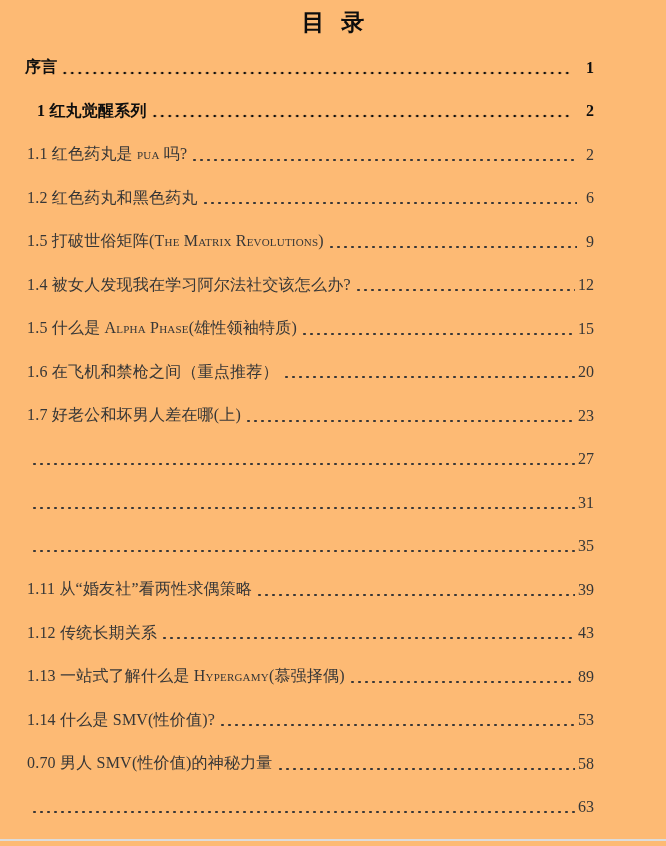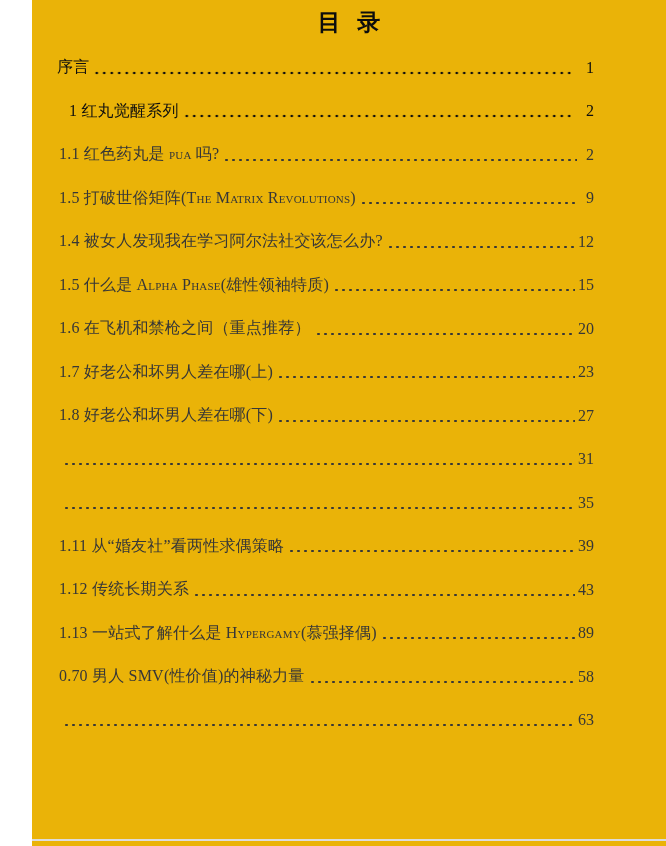--- a/index.html
+++ b/index.html
@@ -10,22 +10,21 @@
     width: 666px;
     height: 846px;
     background: #ffffff;
     overflow: hidden;
     position: relative;
     font-family: "Liberation Serif", "DejaVu Serif", serif;
   }
   .page {
     position: absolute;
     inset: 0;
-    background: #eab308;
-    margin-left: 32px;
+    background: #fdba74;
   }
   .page-title {
     margin: 0;
     padding-top: 7px;
     height: 31px;
     line-height: 31px;
     text-align: center;
     font-family: "Liberation Sans", "DejaVu Sans", sans-serif;
     font-weight: bold;
     font-size: 23px;
@@ -63,21 +62,21 @@
     background-repeat: repeat-x;
     background-position: left center;
   }
   .toc-row .pagenum {
     flex: 0 0 auto;
     text-align: right;
     min-width: 14px;
   }
   
   .toc-row.level-0, .toc-row.level-1 {
-    font-weight: normal;
+    font-weight: bold;
     color: #0f0f0f;
   }
   .toc-row.level-0 .leader, .toc-row.level-1 .leader {
     background-image: radial-gradient(circle, currentColor 1.25px, transparent 1.6px);
     background-size: 7.5px 4px;
     margin-right: 9px;
   }
   .toc-row.level-1 {
     padding-left: 12px;
     align-items: center;
@@ -110,20 +109,25 @@
     <span class="label">1 红丸觉醒系列</span>
     <span class="leader"></span>
     <span class="pagenum">2</span>
   </div>
       <div class="toc-row level-2">
     <span class="label">1.1 红色药丸是 pua 吗?</span>
     <span class="leader"></span>
     <span class="pagenum">2</span>
   </div>
       <div class="toc-row level-2">
+    <span class="label">1.2 红色药丸和黑色药丸</span>
+    <span class="leader"></span>
+    <span class="pagenum">6</span>
+  </div>
+      <div class="toc-row level-2">
     <span class="label">1.5 打破世俗矩阵(The Matrix Revolutions)</span>
     <span class="leader"></span>
     <span class="pagenum">9</span>
   </div>
       <div class="toc-row level-2">
     <span class="label">1.4 被女人发现我在学习阿尔法社交该怎么办?</span>
     <span class="leader"></span>
     <span class="pagenum">12</span>
   </div>
       <div class="toc-row level-2">
@@ -135,21 +139,20 @@
     <span class="label">1.6 在飞机和禁枪之间（重点推荐）</span>
     <span class="leader"></span>
     <span class="pagenum">20</span>
   </div>
       <div class="toc-row level-2">
     <span class="label">1.7 好老公和坏男人差在哪(上)</span>
     <span class="leader"></span>
     <span class="pagenum">23</span>
   </div>
       <div class="toc-row level-2">
-    <span class="label">1.8 好老公和坏男人差在哪(下)</span>
     <span class="leader"></span>
     <span class="pagenum">27</span>
   </div>
       <div class="toc-row level-2">
     <span class="leader"></span>
     <span class="pagenum">31</span>
   </div>
       <div class="toc-row level-2">
     <span class="leader"></span>
     <span class="pagenum">35</span>
@@ -163,20 +166,25 @@
     <span class="label">1.12 传统长期关系</span>
     <span class="leader"></span>
     <span class="pagenum">43</span>
   </div>
       <div class="toc-row level-2">
     <span class="label">1.13 一站式了解什么是 Hypergamy(慕强择偶)</span>
     <span class="leader"></span>
     <span class="pagenum">89</span>
   </div>
       <div class="toc-row level-2">
+    <span class="label">1.14 什么是 SMV(性价值)?</span>
+    <span class="leader"></span>
+    <span class="pagenum">53</span>
+  </div>
+      <div class="toc-row level-2">
     <span class="label">0.70 男人 SMV(性价值)的神秘力量</span>
     <span class="leader"></span>
     <span class="pagenum">58</span>
   </div>
       <div class="toc-row level-2">
     <span class="leader"></span>
     <span class="pagenum">63</span>
   </div>
     </div>
 

